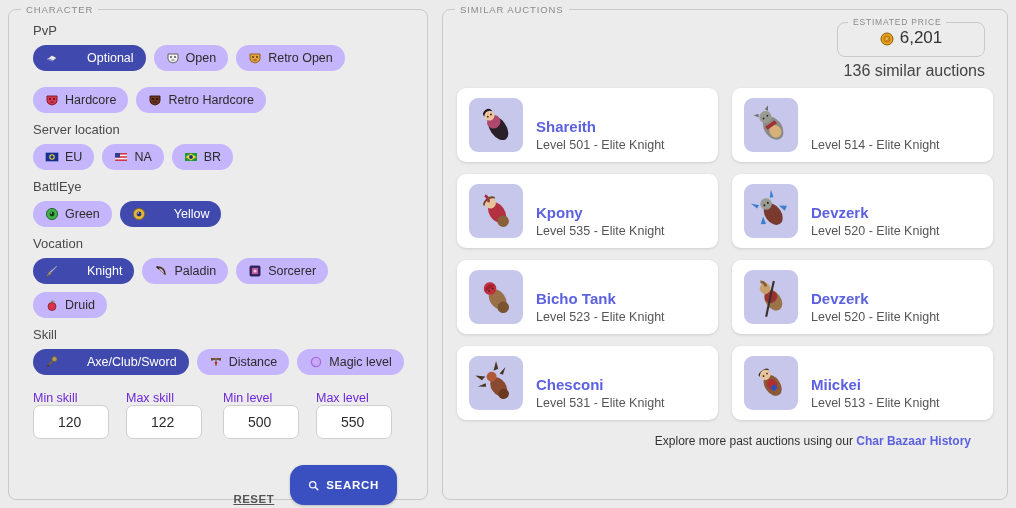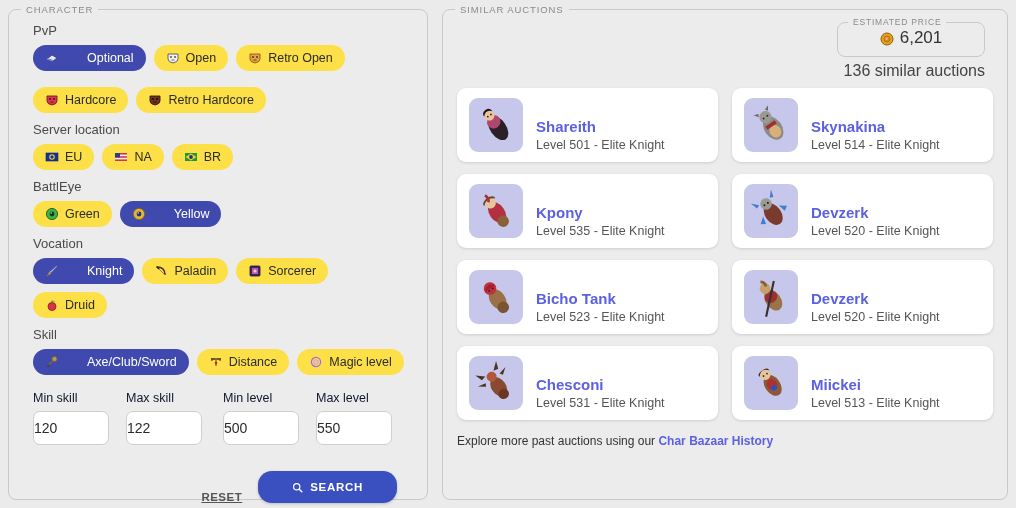--- a/index.html
+++ b/index.html
@@ -42,64 +42,64 @@
 
   
   .chip-row { display: flex; flex-wrap: wrap; gap: 8px; margin-left: 6px; }
   .chip {
     display: inline-flex;
     align-items: center;
     gap: 6px;
     height: 26px;
     padding: 0 12px;
     border-radius: 13px;
-    background: #fde047;
+    background: #c4b5fd;
     color: #2b2b2b;
     font-size: 12.5px;
     cursor: pointer;
     border: none;
     white-space: nowrap;
     font-family: "Liberation Sans", sans-serif;
   }
   .chip.active { background: #4049ad; color: #ffffff; gap: 28px; }
   .chip .ico { width: 14px; height: 14px; display: inline-block; position: relative; flex: none; }
 
   
   .ico svg { display: block; width: 14px; height: 14px; }
 
   
   .fields { display: flex; margin: 16px 0 0 6px; }
   .field { margin-right: 17px; }
   .field:nth-child(2) { margin-right: 21px; }
-  .field-label { font-size: 12.5px; color: #0f172a; margin-bottom: 6px; }
+  .field-label { font-size: 12.5px; color: #6d28d9; }
   .field input {
     width: 76px; height: 34px;
     border: 1px solid #cfcfcf;
     border-radius: 7px;
     background: #ffffff;
     font-size: 14px;
     color: #2b2b2b;
-    padding: 0 0;
+    padding: 0 24px;
     font-family: "Liberation Sans", sans-serif;
     outline: none;
   }
 
   
   .actions { display: flex; align-items: flex-end; justify-content: flex-end; gap: 16px; margin-top: 26px; padding-right: 12px; }
   .reset-link {
     font-size: 11.5px;
     letter-spacing: 0.5px;
     color: #555;
     text-decoration: underline;
     cursor: pointer;
     font-weight: bold;
   }
   .search-btn {
     display: inline-flex; align-items: center; gap: 7px;
-    height: 32px; padding: 0 34px;
+    height: 40px; padding: 0 18px;
     border-radius: 14px;
     background: #3a4fc0;
     color: #fff;
     font-size: 11.5px;
     font-weight: bold;
     letter-spacing: 0.7px;
     border: none; cursor: pointer;
     box-shadow: 0 1px 3px rgba(0,0,0,0.2);
     font-family: "Liberation Sans", sans-serif;
   }
@@ -148,21 +148,21 @@
     flex: none;
     display: flex; align-items: center; justify-content: center;
     overflow: hidden;
   }
   .avatar svg { width: 46px; height: 46px; }
   .card-text { display: flex; flex-direction: column; gap: 2px; min-width: 0; }
   .card-name { font-size: 15px; font-weight: bold; color: #5b61e0; line-height: 1.2; }
   .card-sub { font-size: 12.5px; color: #555; }
 
   .footer-note {
-    text-align: left;
+    text-align: right;
     font-size: 12px;
     color: #333;
     margin-top: 14px;
     padding-right: 22px;
   }
   .footer-note a { color: #5b61e0; font-weight: bold; text-decoration: none; cursor: pointer; }
 </style>
 </head>
 <body>
 
@@ -454,21 +454,20 @@
                   <ellipse cx="12" cy="16" rx="3" ry="3.4" fill="#d9b07a"></ellipse>
                   <circle cx="12" cy="7" r="3.2" fill="#9a9a92"></circle>
                   <path d="M9 5 l-1.6 -2.4 l2.6 1 z M15 5 l1.6 -2.4 l-2.6 1 z" fill="#6d6d66"></path>
                   <circle cx="10.8" cy="7" r="0.5" fill="#2a2a26"></circle>
                   <circle cx="13.2" cy="7" r="0.5" fill="#2a2a26"></circle>
                   <path d="M9 11 h6 v2 h-6 z" fill="#a03030"></path>
                 </g>
               </svg>
           </div>
           <div class="card-text">
-            <div class="card-name">Skynakina</div>
             <div class="card-sub">Level 514 - Elite Knight</div>
           </div>
         </div>
 
         <div class="card">
           <div class="avatar">
             <svg viewBox="0 0 24 24">
                 <g transform="rotate(-35 12 12)">
                   <ellipse cx="12" cy="13" rx="4" ry="6" fill="#b33040"></ellipse>
                   <ellipse cx="12" cy="18.5" rx="3" ry="3" fill="#8a6038"></ellipse>

